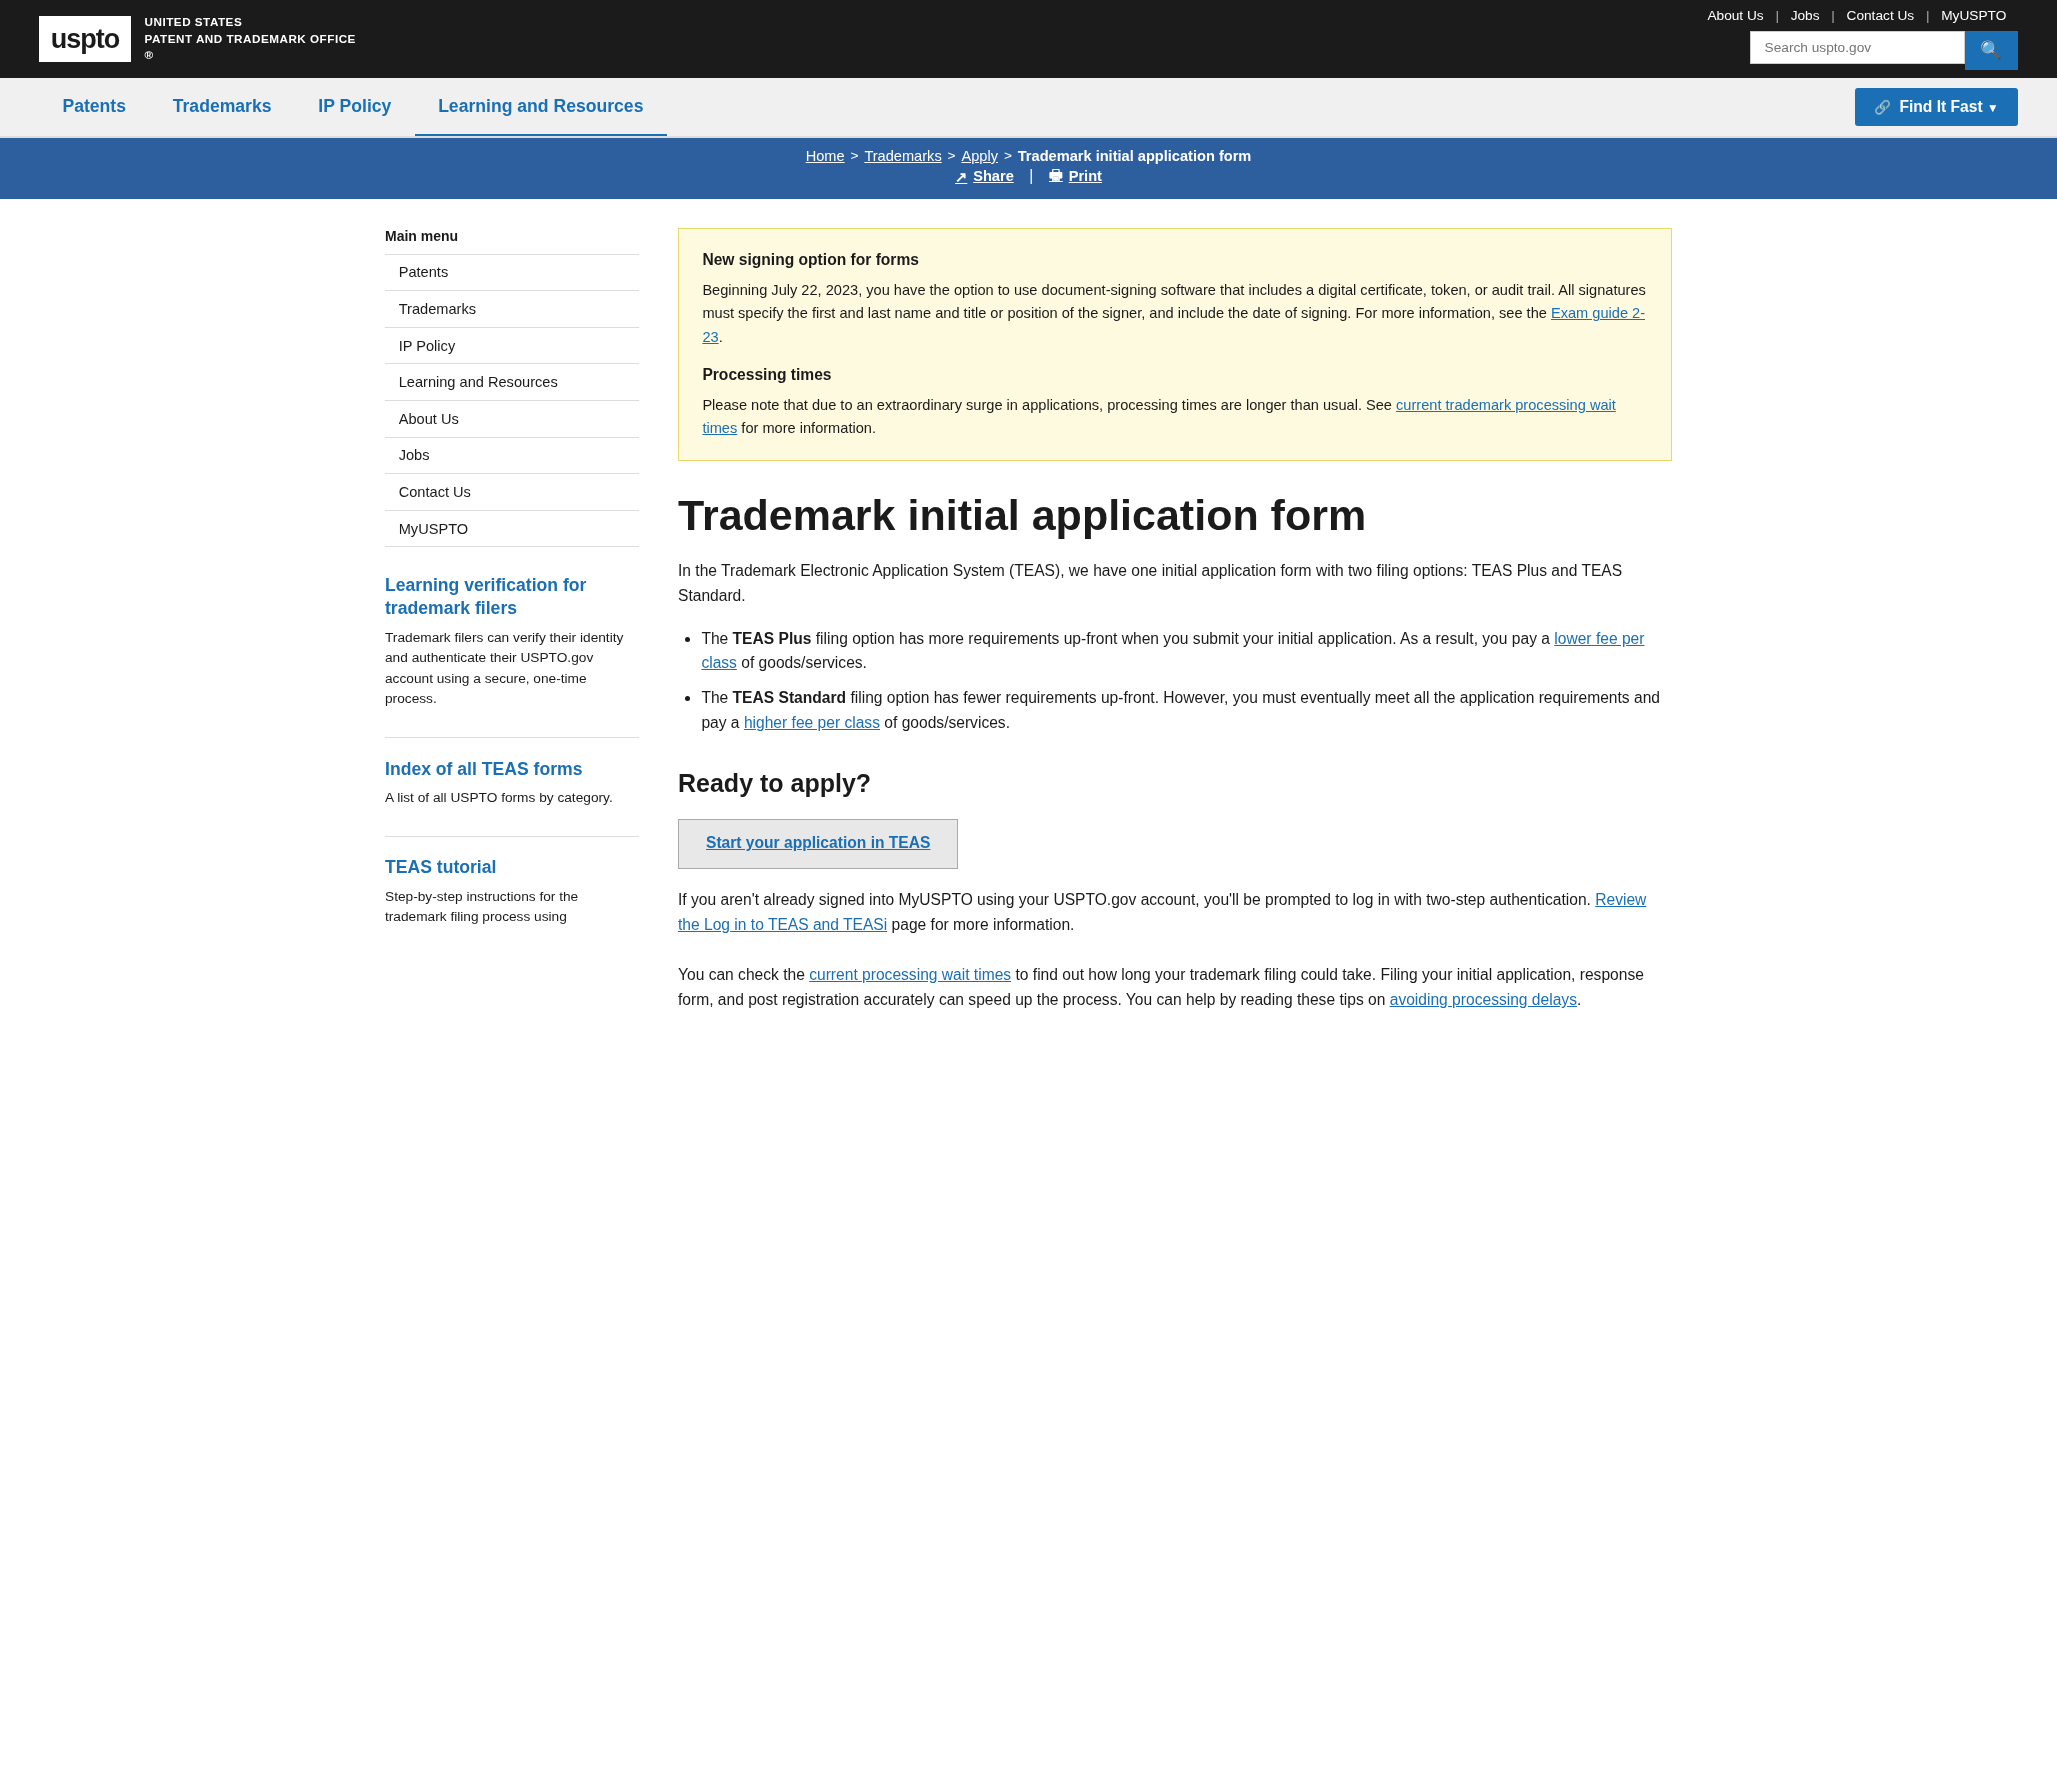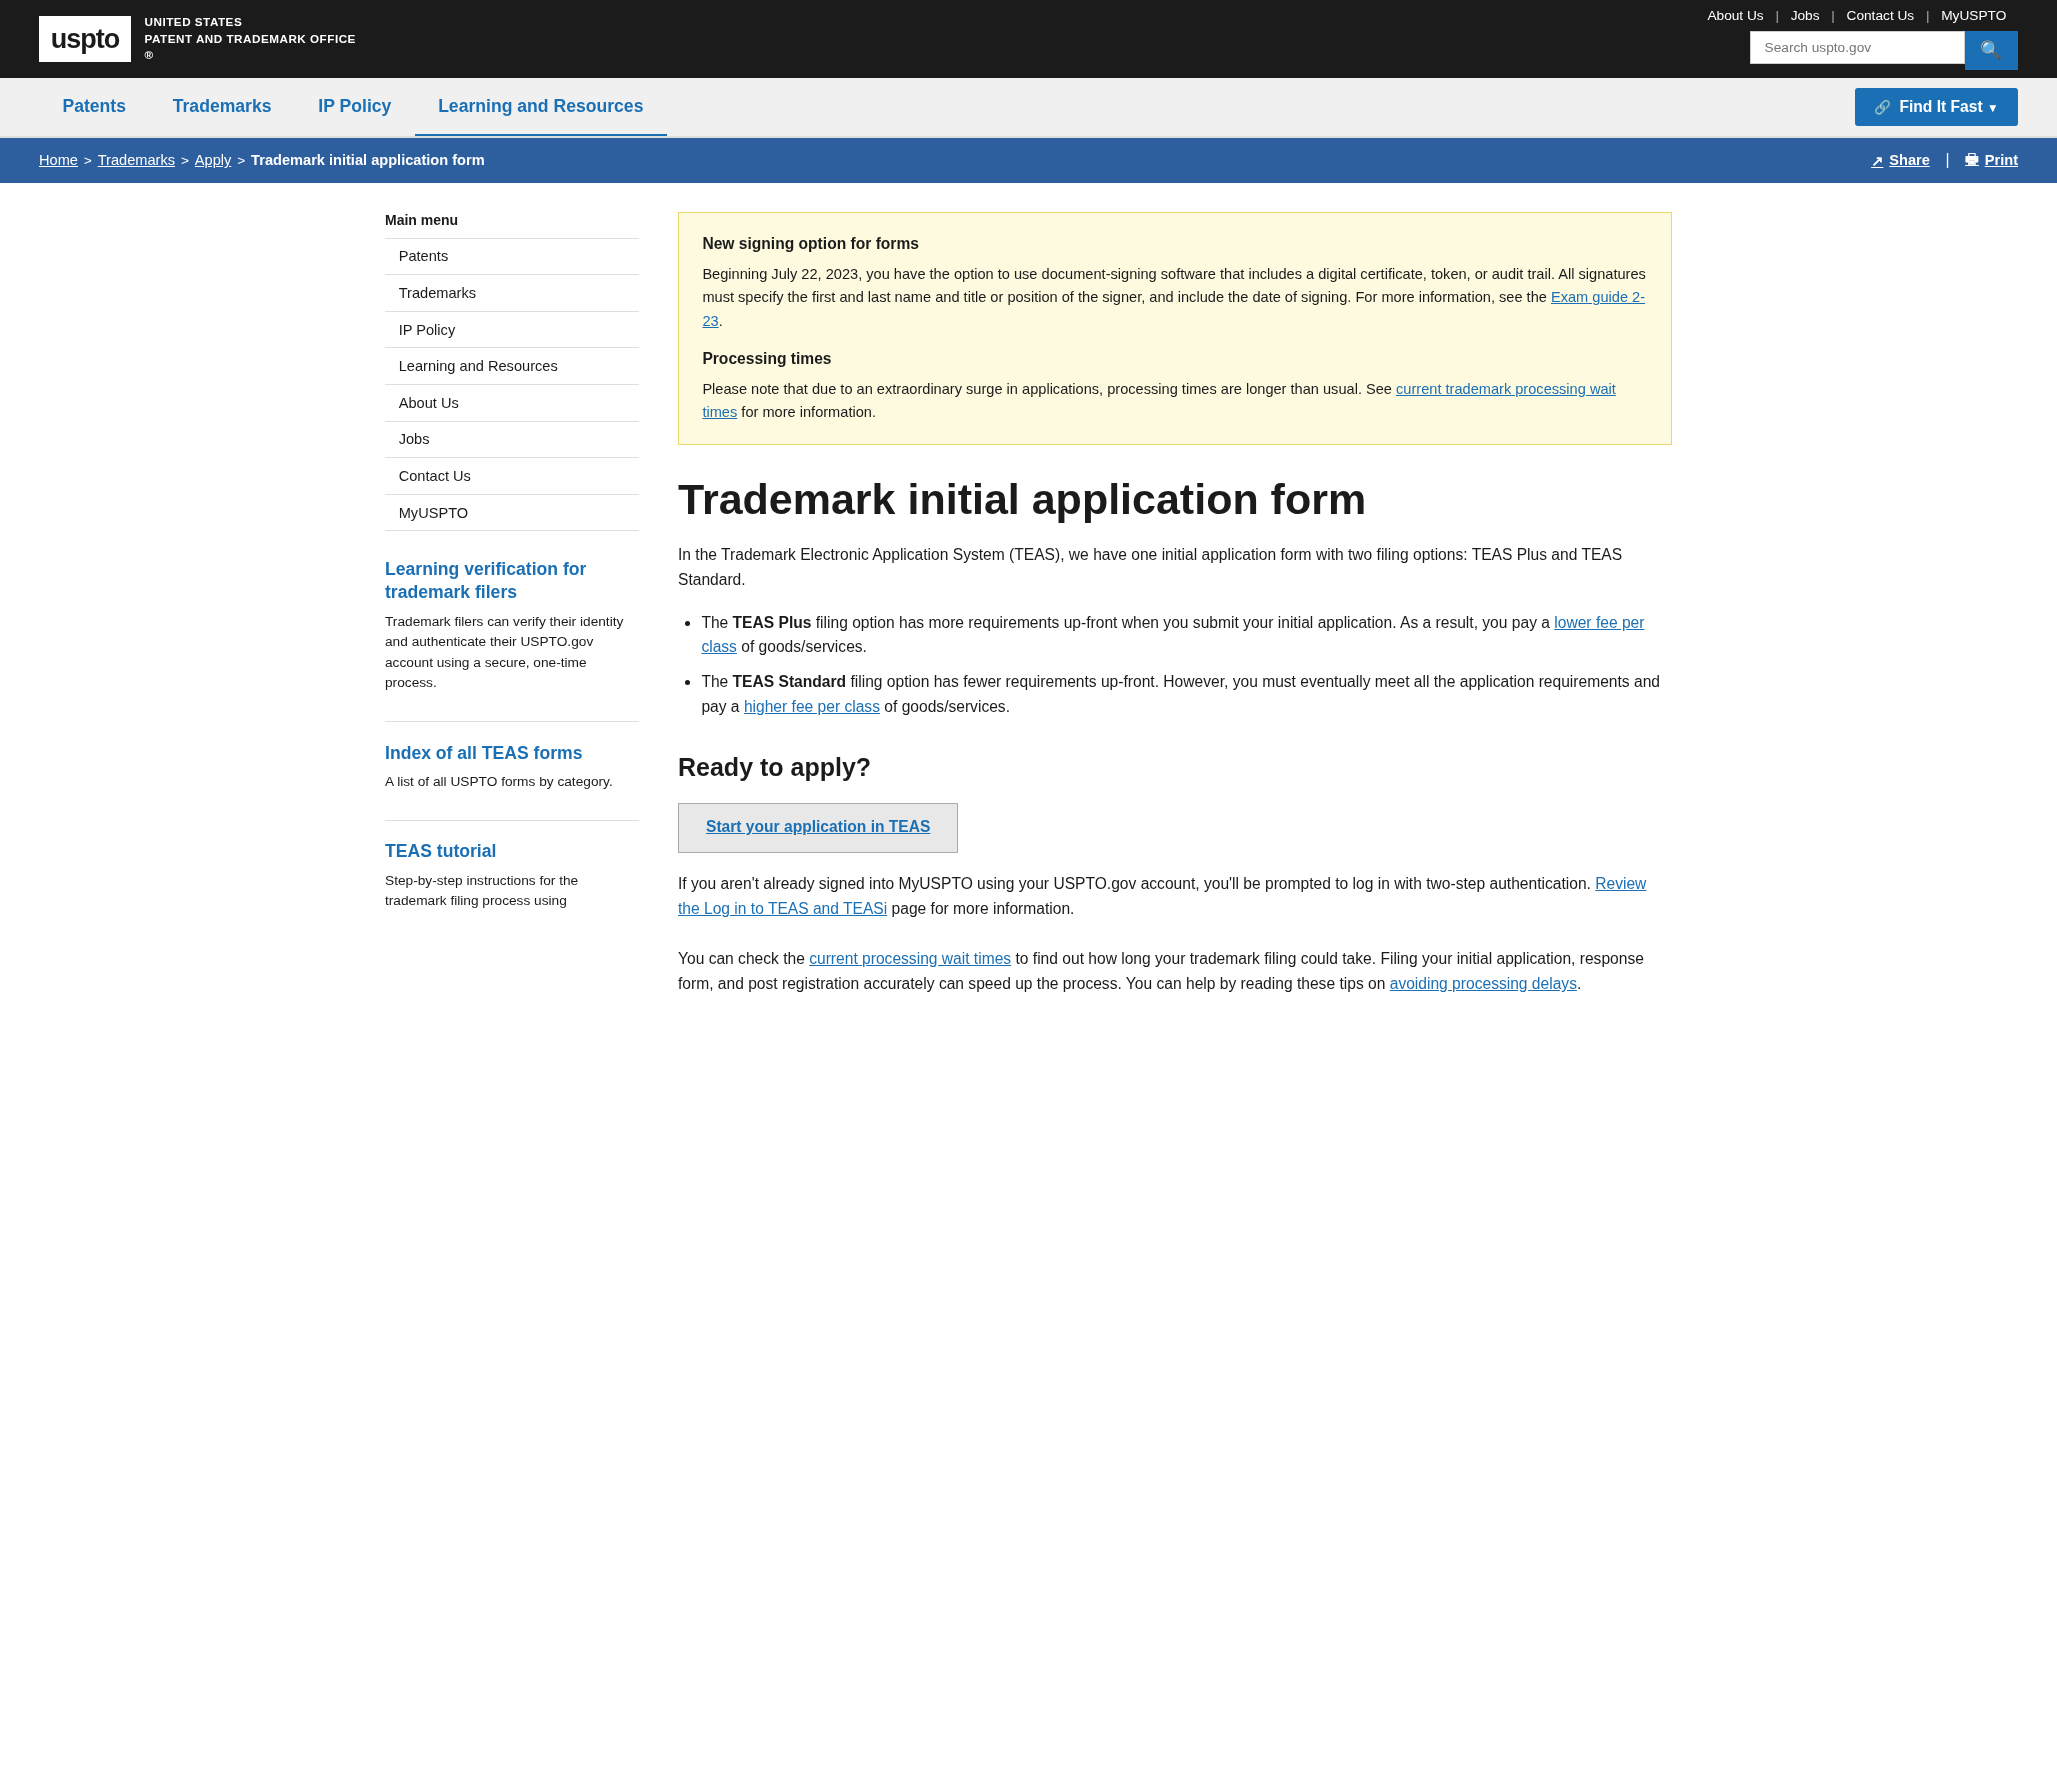--- a/index.html
+++ b/index.html
@@ -115,20 +115,21 @@
       font-size: 15.6px !important;
     }
 
     
     .breadcrumb-bar {
       background: #2d5f9e;
       padding: 9.8px 39px;
       display: flex;
       align-items: center;
       justify-content: space-between;
+      flex-direction: column;
     }
     .breadcrumb {
       display: flex;
       align-items: center;
       gap: 0;
       flex-wrap: wrap;
     }
     .breadcrumb a {
       color: #fff;
       text-decoration: underline;

